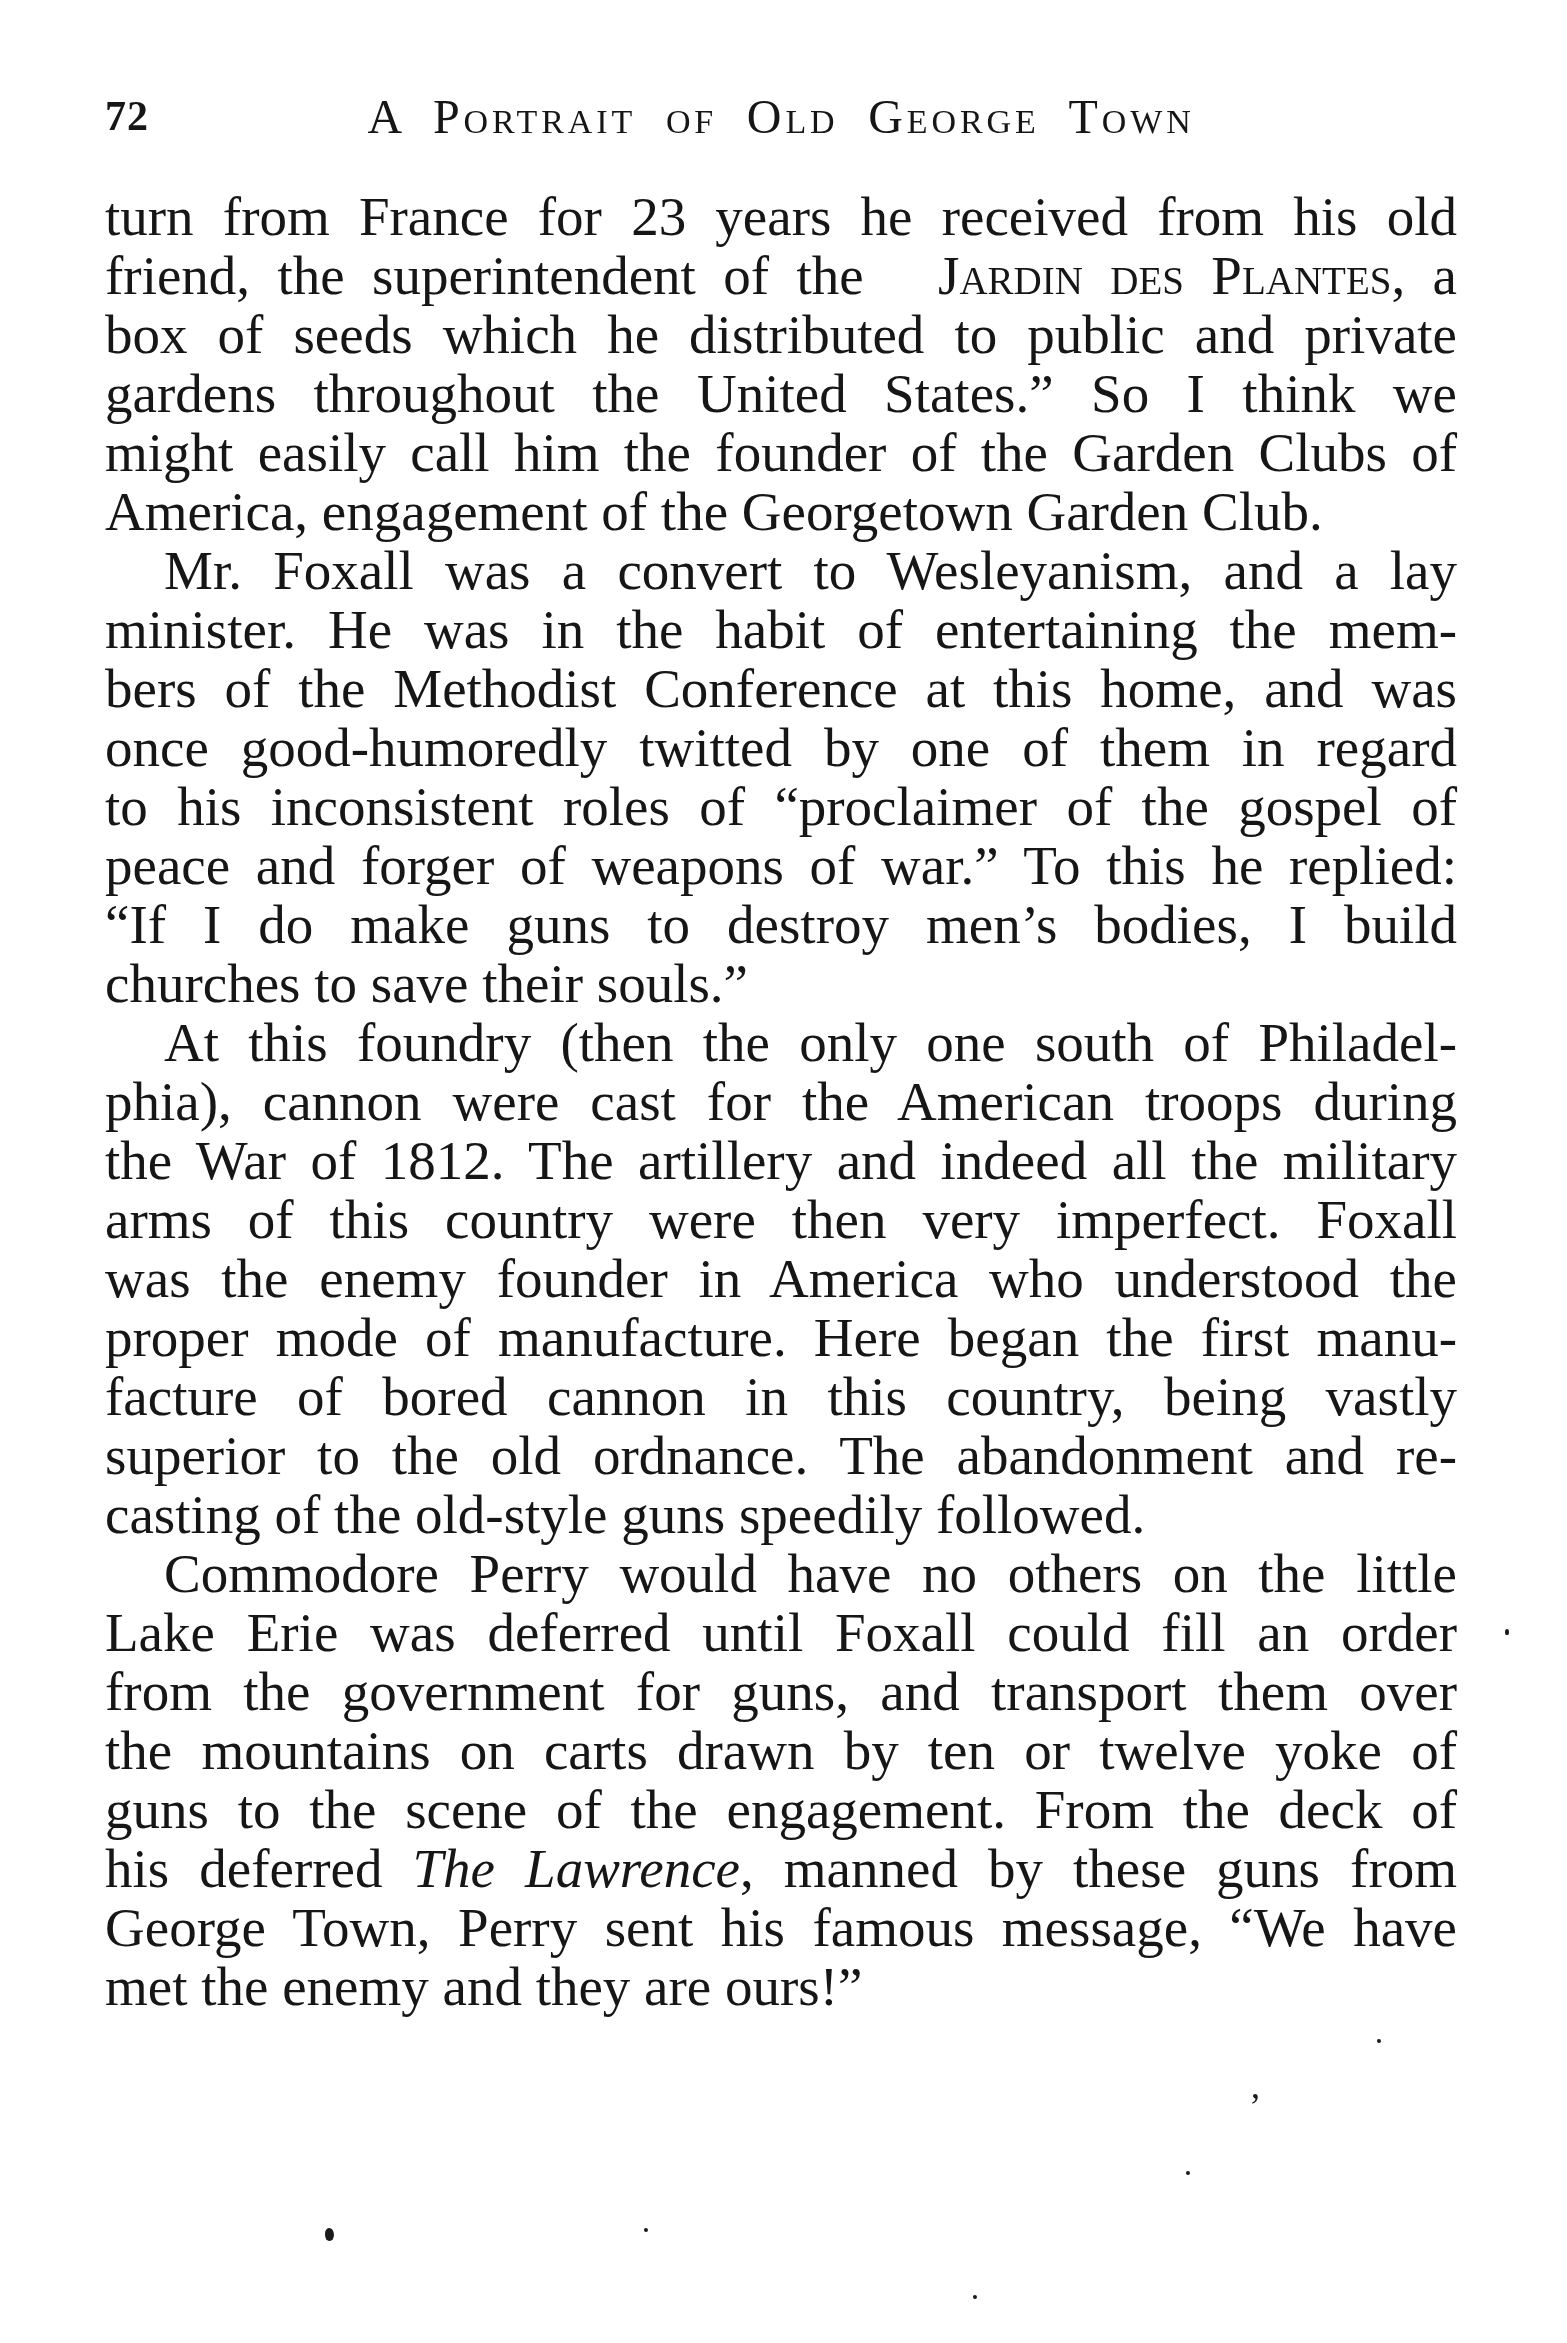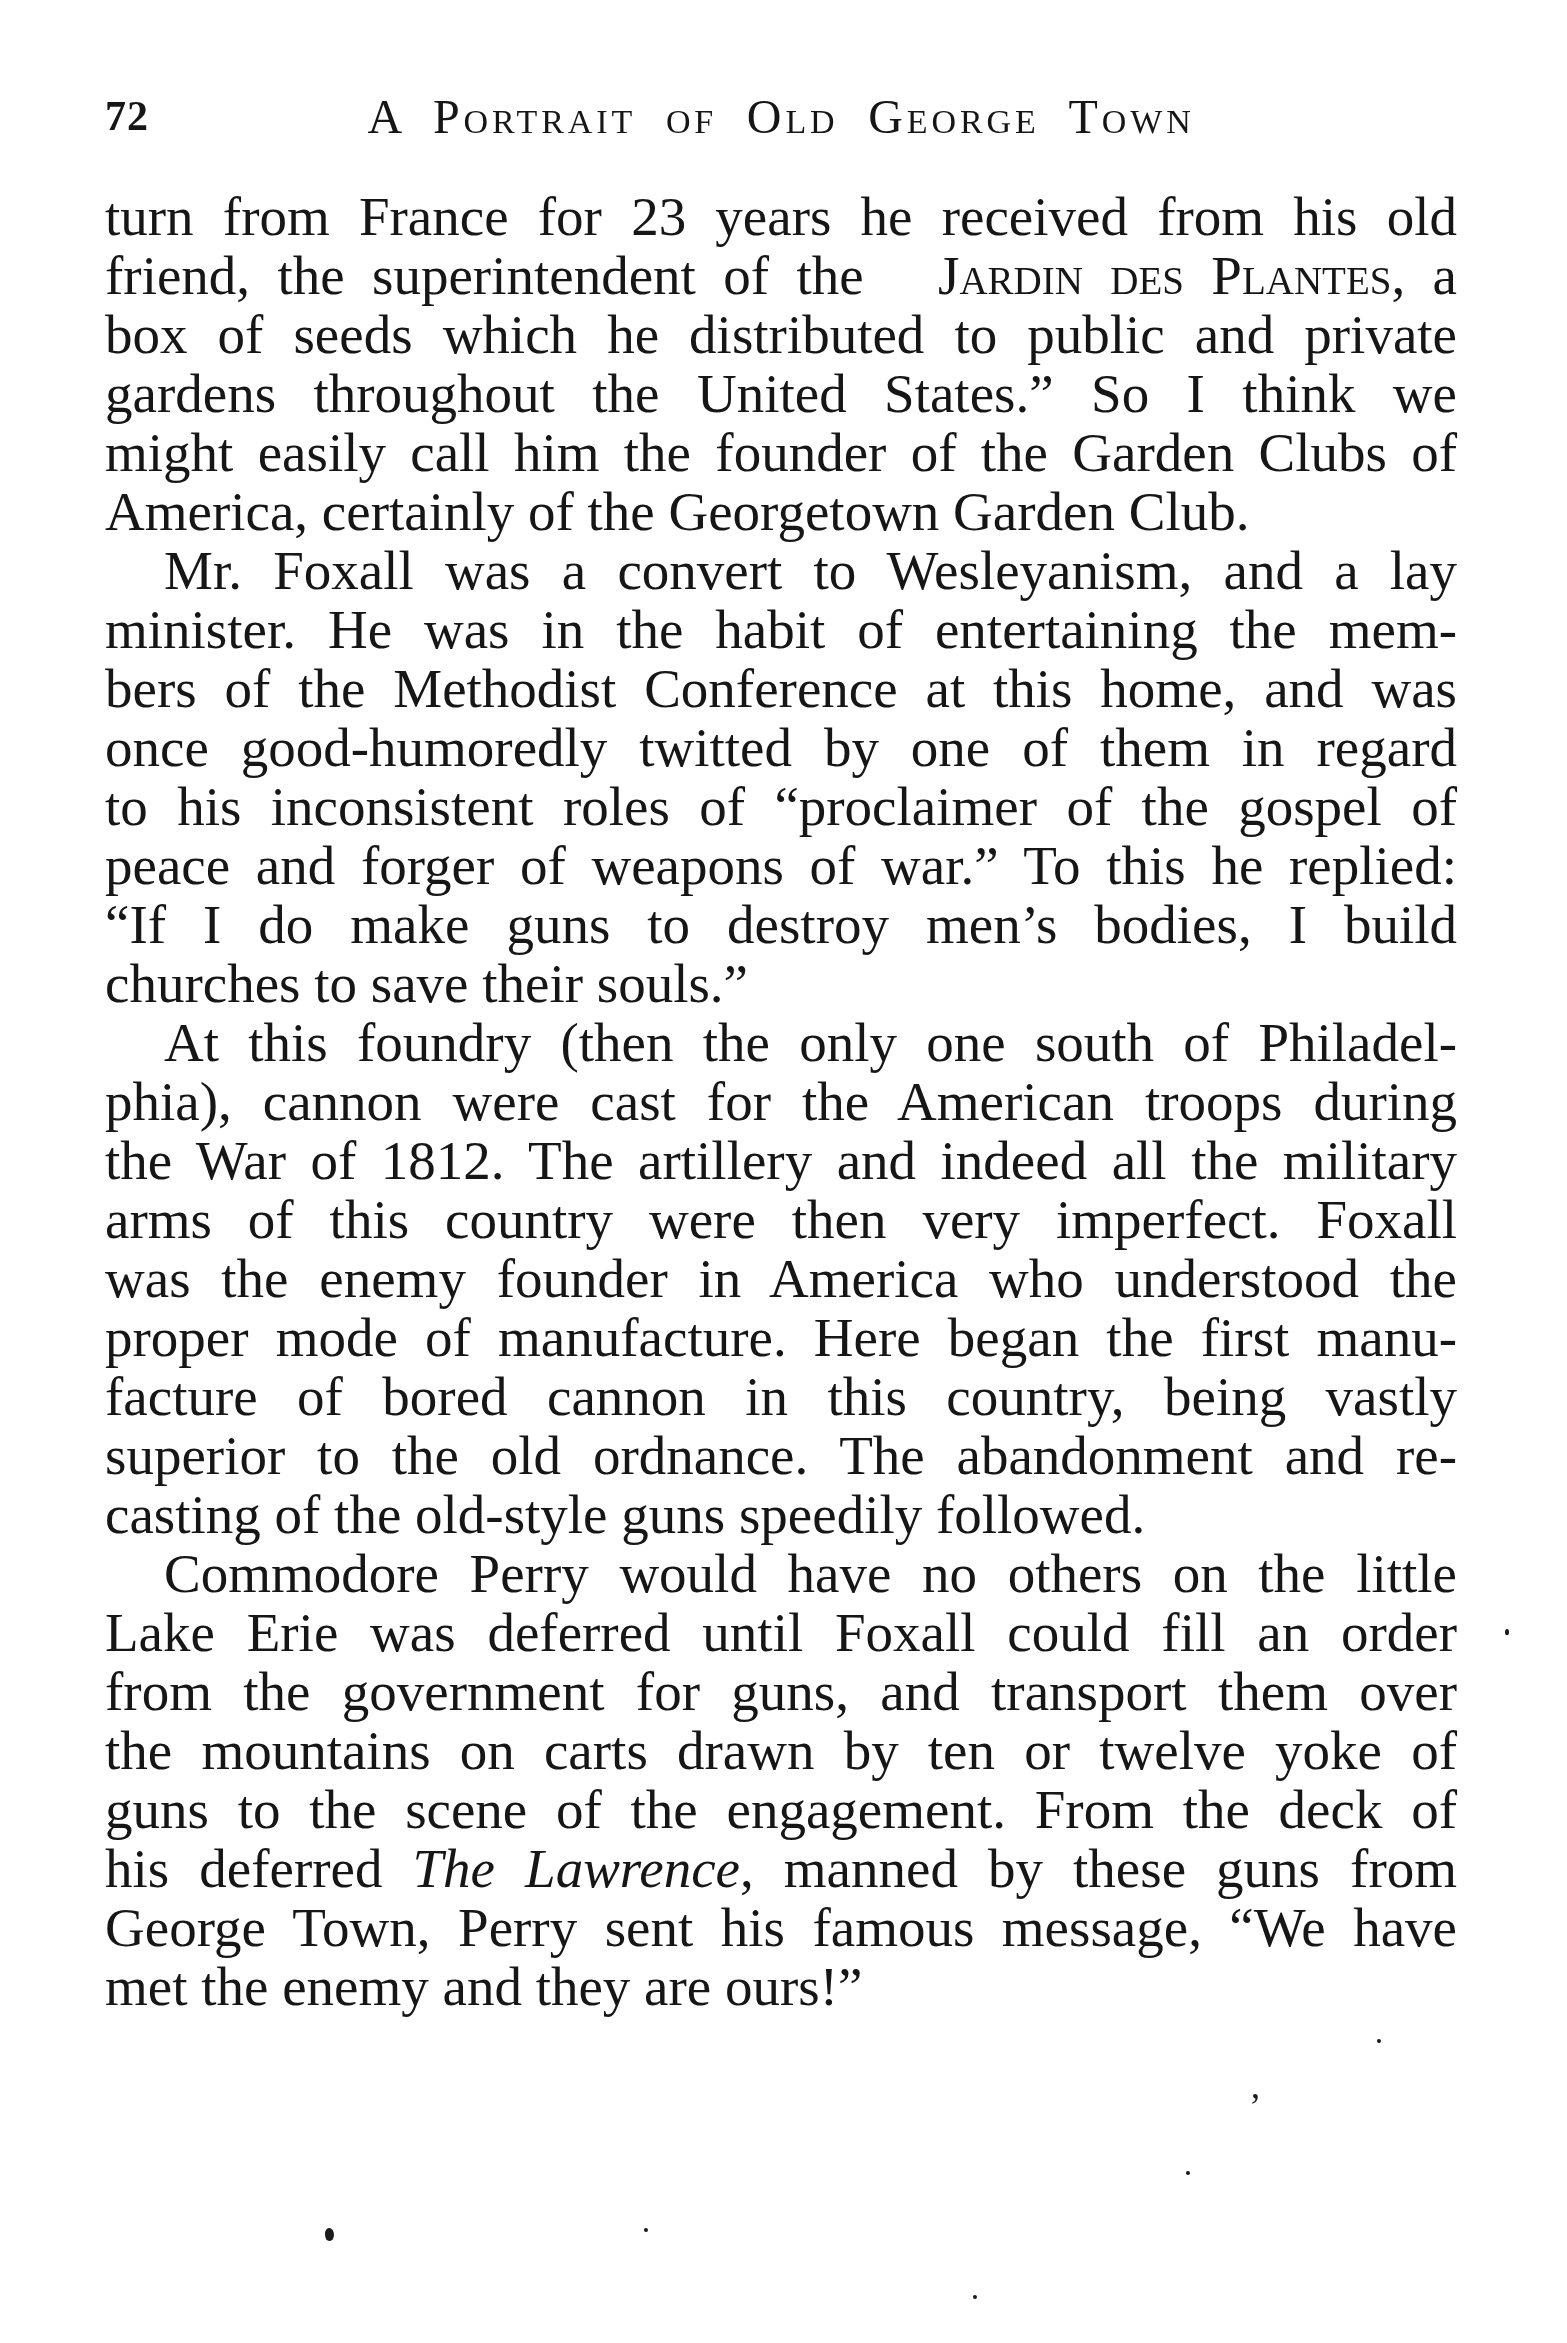--- a/index.html
+++ b/index.html
@@ -100,21 +100,21 @@
     <div class="running-title">A Portrait of Old George Town</div>
   </div>
 
   <main class="page-body">
       <div class="para">
         <div class="line"><span>turn from France for 23 years he received from his old</span></div>
         <div class="line"><span>friend, the superintendent of the </span><span class="sc">Jardin des Plantes</span><span>, a</span></div>
         <div class="line"><span>box of seeds which he distributed to public and private</span></div>
         <div class="line"><span>gardens throughout the United States.” So I think we</span></div>
         <div class="line"><span>might easily call him the founder of the Garden Clubs of</span></div>
-        <div class="line last"><span>America, certainly of the Georgetown Garden Club.</span></div>
+        <div class="line last"><span>America, engagement of the Georgetown Garden Club.</span></div>
       </div>
       <div class="para">
         <div class="line indent"><span>Mr. Foxall was a convert to Wesleyanism, and a lay</span></div>
         <div class="line"><span>minister.  He was in the habit of entertaining the mem-</span></div>
         <div class="line"><span>bers of the Methodist Conference at this home, and was</span></div>
         <div class="line"><span>once good-humoredly twitted by one of them in regard</span></div>
         <div class="line"><span>to his inconsistent roles of “proclaimer of the gospel of</span></div>
         <div class="line"><span>peace and forger of weapons of war.”  To this he replied:</span></div>
         <div class="line"><span>“If I do make guns to destroy men’s bodies, I build</span></div>
         <div class="line last"><span>churches to save their souls.”</span></div>

